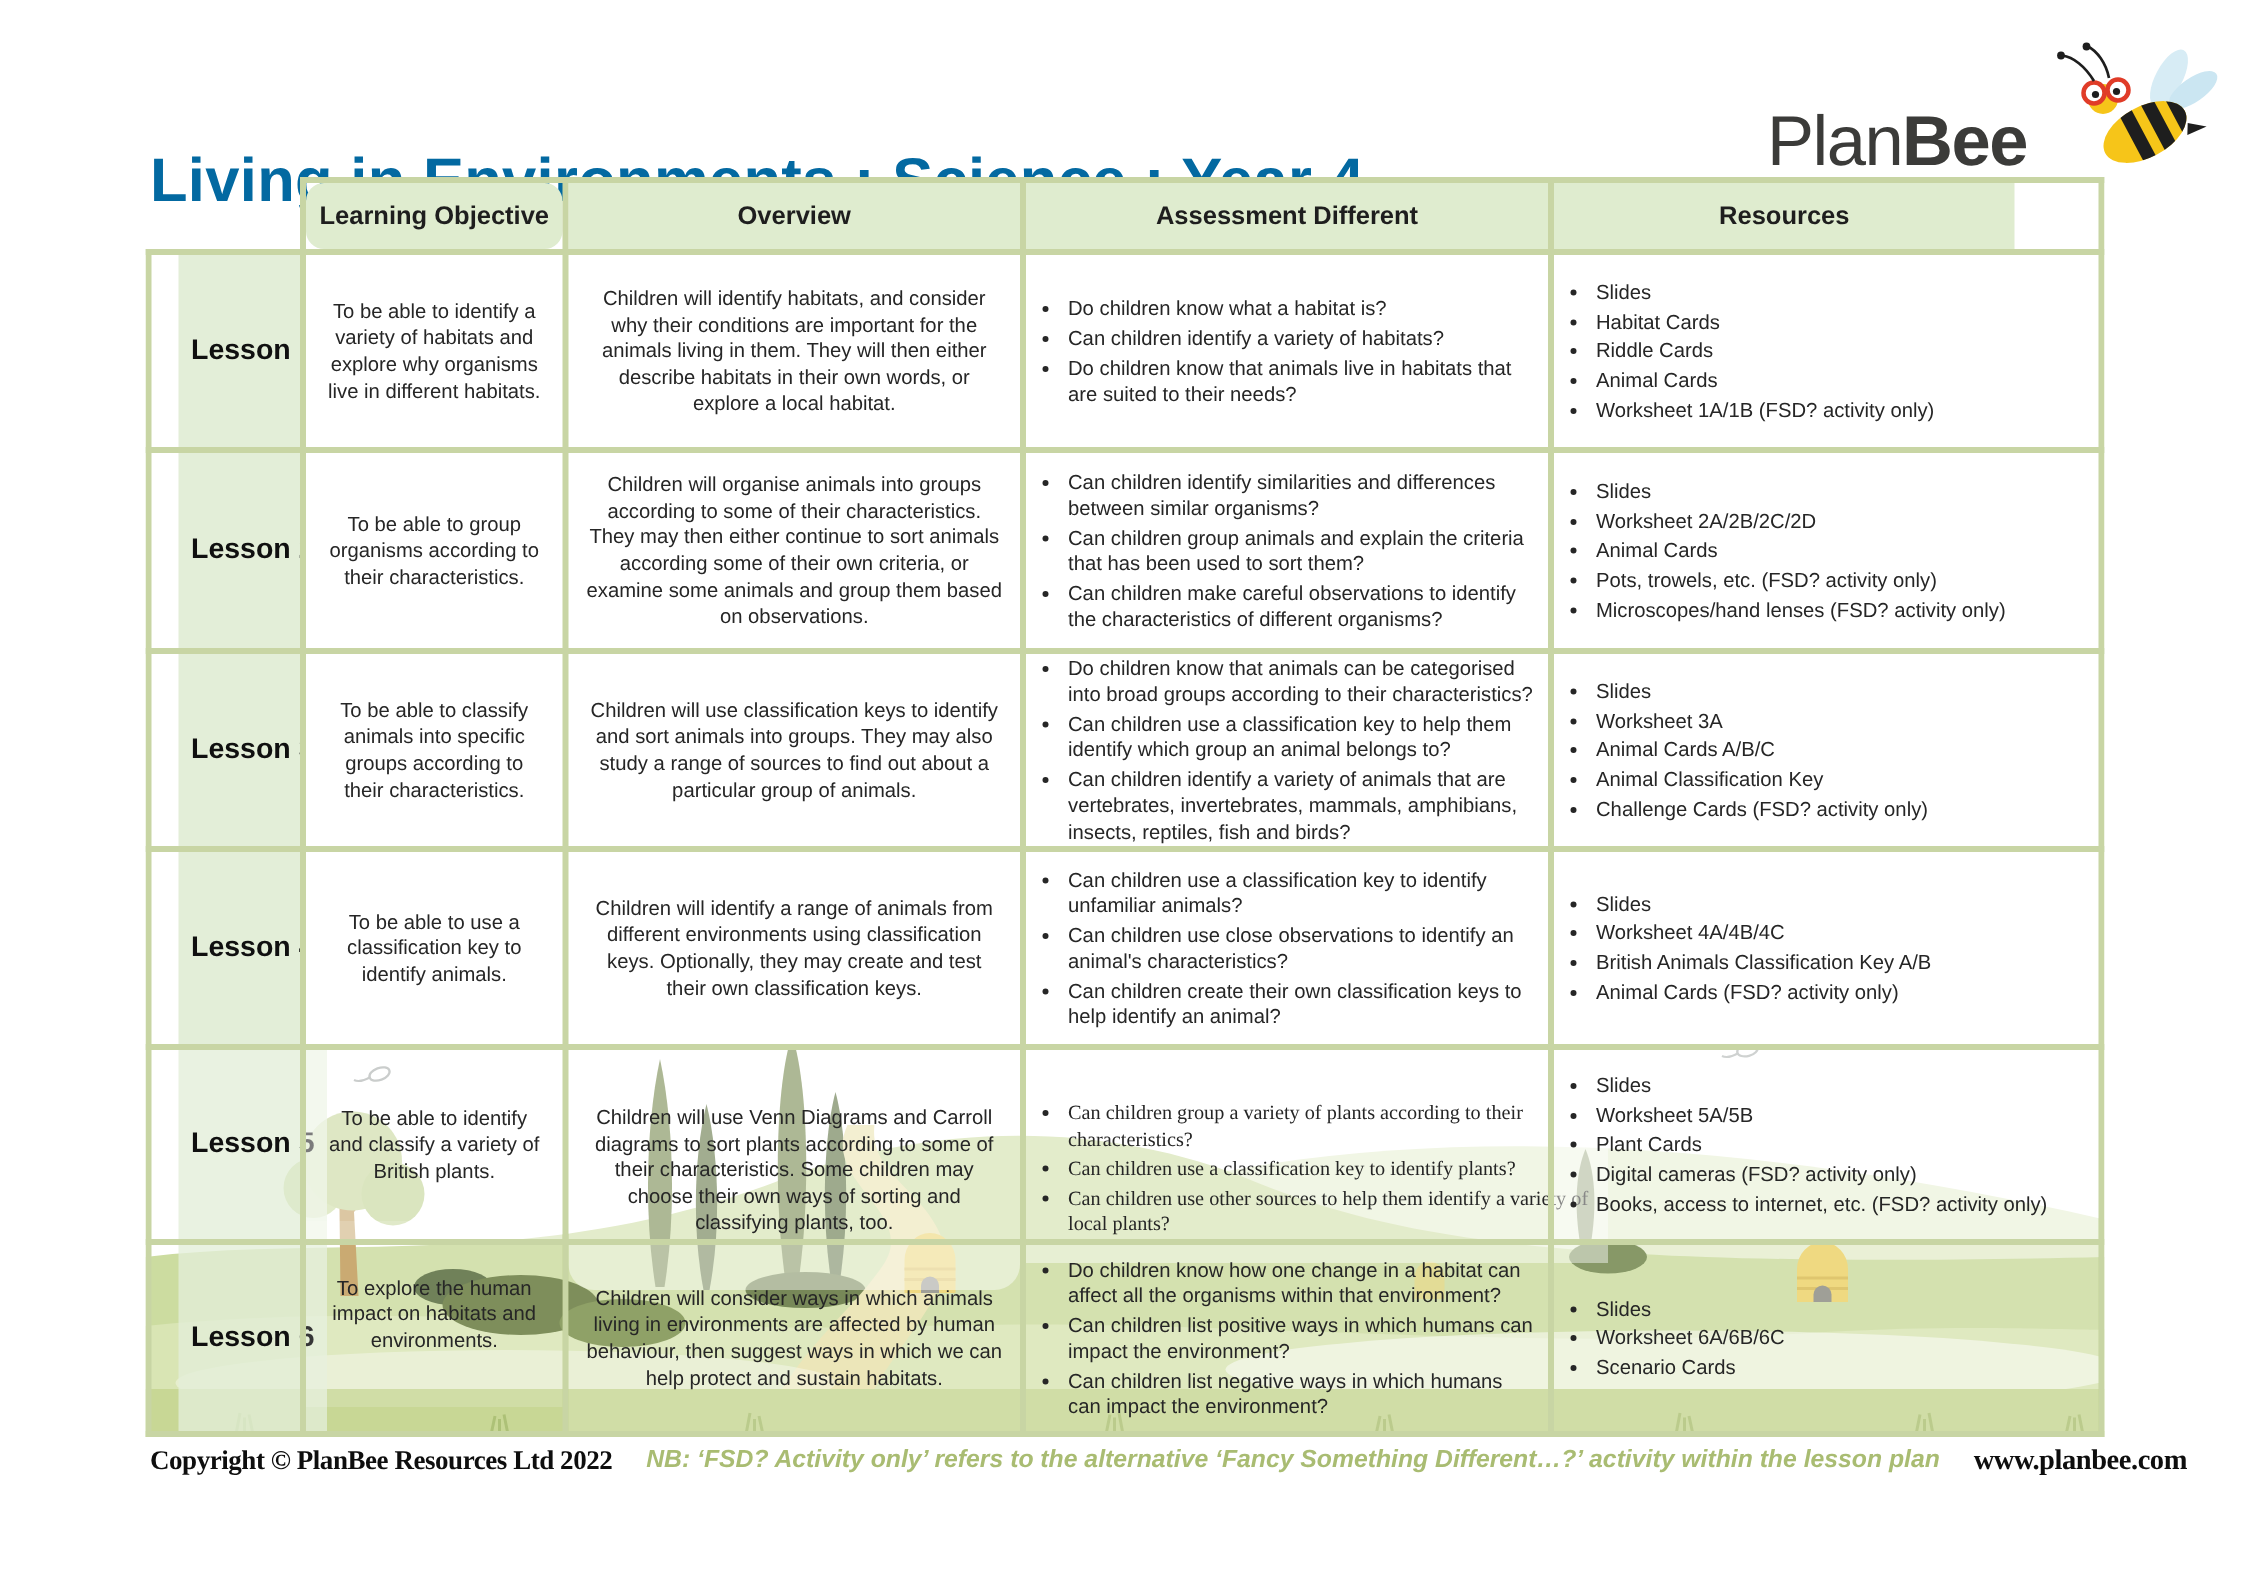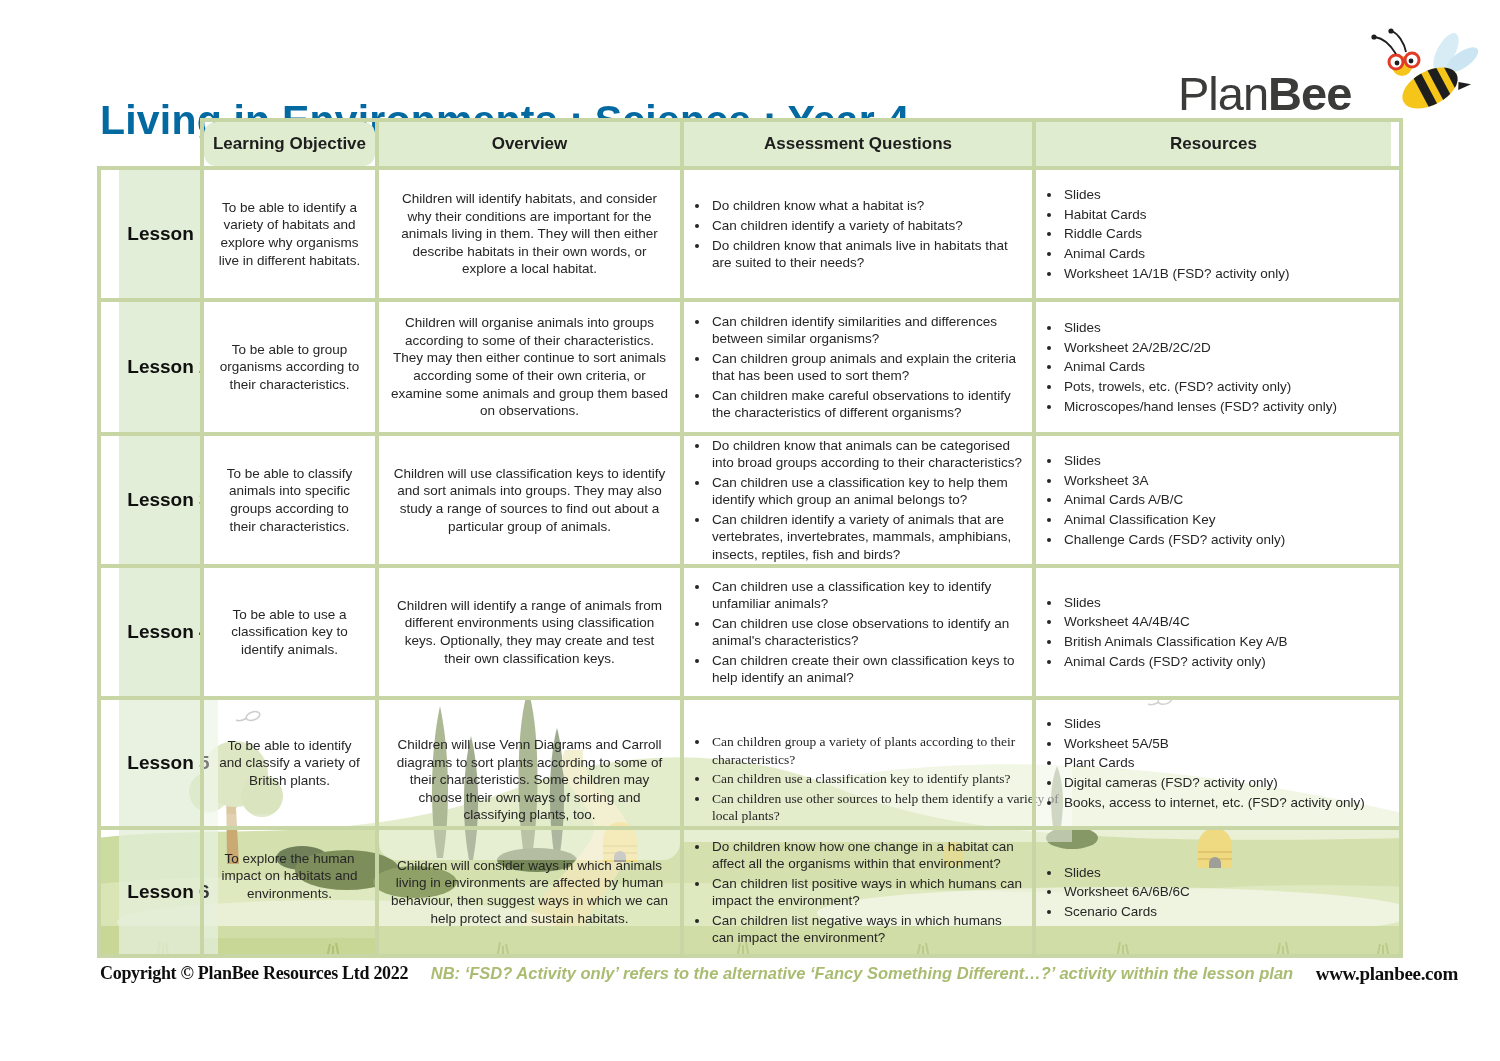--- a/index.html
+++ b/index.html
@@ -144,22 +144,22 @@
       <path d="M150,30 q-7,4 -11,2"></path>
     </g>
     <g stroke="#a8adab" fill="none" stroke-width="1.5">
       <ellipse cx="1068" cy="12" rx="7" ry="4" transform="rotate(-15 1068 12)"></ellipse>
       <path d="M1062,14 q-7,4 -11,2"></path>
     </g>
   </svg>
 
 <div class="cell hcell" style="left: 107px; top: 4px; width: 171px; height: 44px; border-radius: 12px;">Learning Objective</div>
     <div class="cell hcell" style="left: 282px; top: 4px; width: 301px; height: 44px;">Overview</div>
-    <div class="cell hcell" style="left: 587px; top: 4px; width: 348px; height: 44px;">Assessment Questions</div>
-    <div class="cell hcell" style="left: 939px; top: 4px; width: 355px; height: 44px;">Resources</div>
+    <div class="cell hcell" style="left: 587px; top: 4px; width: 348px; height: 44px;">Assessment Different</div>
+    <div class="cell hcell" style="left: 939px; top: 4px; width: 307px; height: 44px;">Resources</div>
     <div class="cell lcell" style="left: 4px; top: 52px; width: 99px; height: 128px;">Lesson 1</div>
     <div class="cell tcell" style="left: 107px; top: 52px; width: 171px; height: 128px;">To be able to identify a variety of habitats and explore why organisms live in different habitats.</div>
     <div class="cell tcell" style="left: 282px; top: 52px; width: 301px; height: 128px;">Children will identify habitats, and consider why their conditions are important for the animals living in them. They will then either describe habitats in their own words, or explore a local habitat.</div>
     <div class="cell listcell" style="left: 587px; top: 52px; width: 348px; height: 128px;">
       <ul>
         <li>Do children know what a habitat is?</li>
         <li>Can children identify a variety of habitats?</li>
         <li>Do children know that animals live in habitats that are suited to their needs?</li>
       </ul>
     </div>

